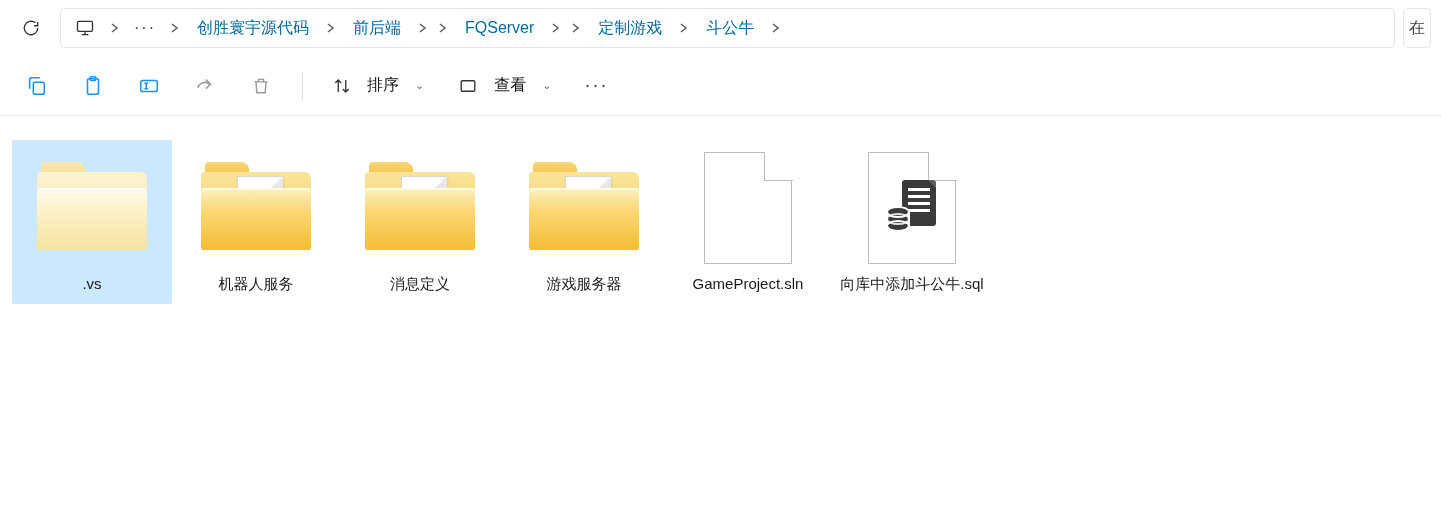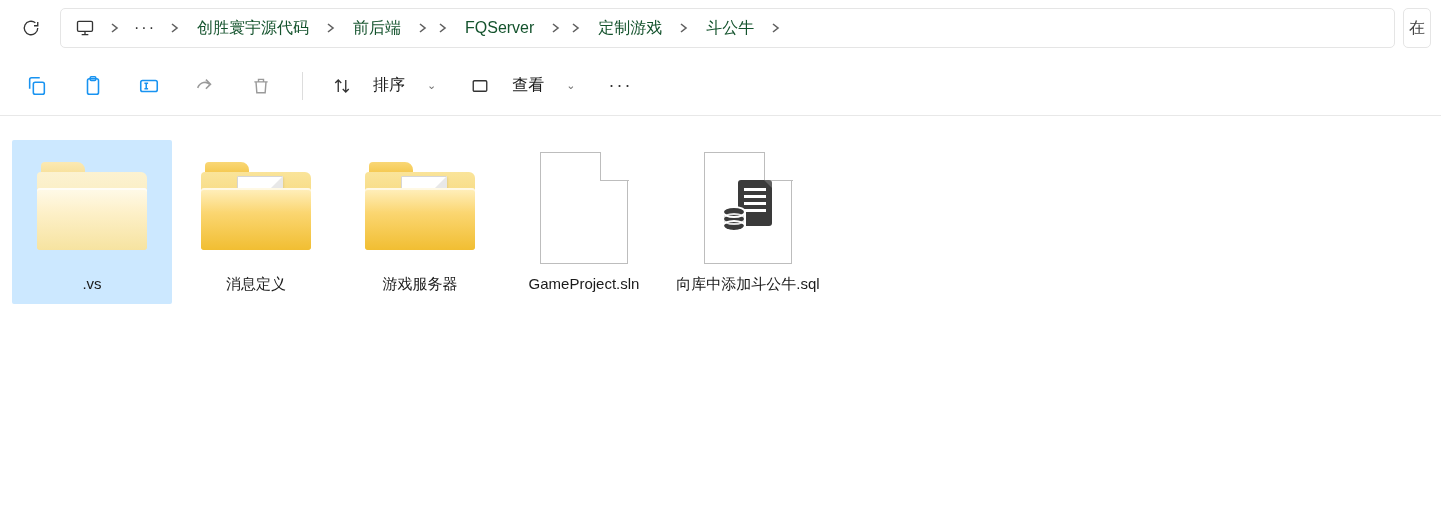--- a/index.html
+++ b/index.html
@@ -56,21 +56,21 @@
       color: #606060;
       font-size: 12px;
       cursor: pointer;
     }
     .bc-segment {
       padding: 0 12px;
       height: 38px;
       display: flex;
       align-items: center;
       font-size: 16px;
-      color: #14532d;
+      color: #0369a1;
       cursor: pointer;
       white-space: nowrap;
     }
     .bc-ellipsis {
       width: 40px;
       display: flex;
       align-items: center;
       justify-content: center;
       font-size: 16px;
       letter-spacing: 2px;
@@ -112,21 +112,21 @@
     .tool-divider {
       width: 1px;
       height: 28px;
       background: #dddddd;
       margin: 0 10px;
     }
     .sort-btn, .view-btn {
       height: 44px;
       display: flex;
       align-items: center;
-      gap: 22px;
+      gap: 16px;
       padding: 0 14px;
       cursor: pointer;
       border-radius: 4px;
       font-size: 16px;
       color: #1a1a1a;
     }
     .chev-down {
       font-size: 11px;
       color: #707070;
     }
@@ -402,20 +402,31 @@
 <div class="content-area" id="content-area">
     <div class="item selected">
       <div class="item-icon-wrap">
         <div class="folder-icon folder-hidden">
           <div class="folder-back-tab"></div>
           <div class="folder-back"></div>
           <div class="folder-front"></div>
         </div>
       </div>
       <div class="item-label">.vs</div>
+    </div>
+    <div class="item">
+      <div class="item-icon-wrap">
+        <div class="folder-icon">
+          <div class="folder-back-tab"></div>
+          <div class="folder-back"></div>
+          <div class="folder-page"></div>
+          <div class="folder-front"></div>
+        </div>
+      </div>
+      <div class="item-label">机器人服务</div>
     </div>
     <div class="item">
       <div class="item-icon-wrap">
         <div class="folder-icon">
           <div class="folder-back-tab"></div>
           <div class="folder-back"></div>
           <div class="folder-page"></div>
           <div class="folder-front"></div>
         </div>
       </div>

